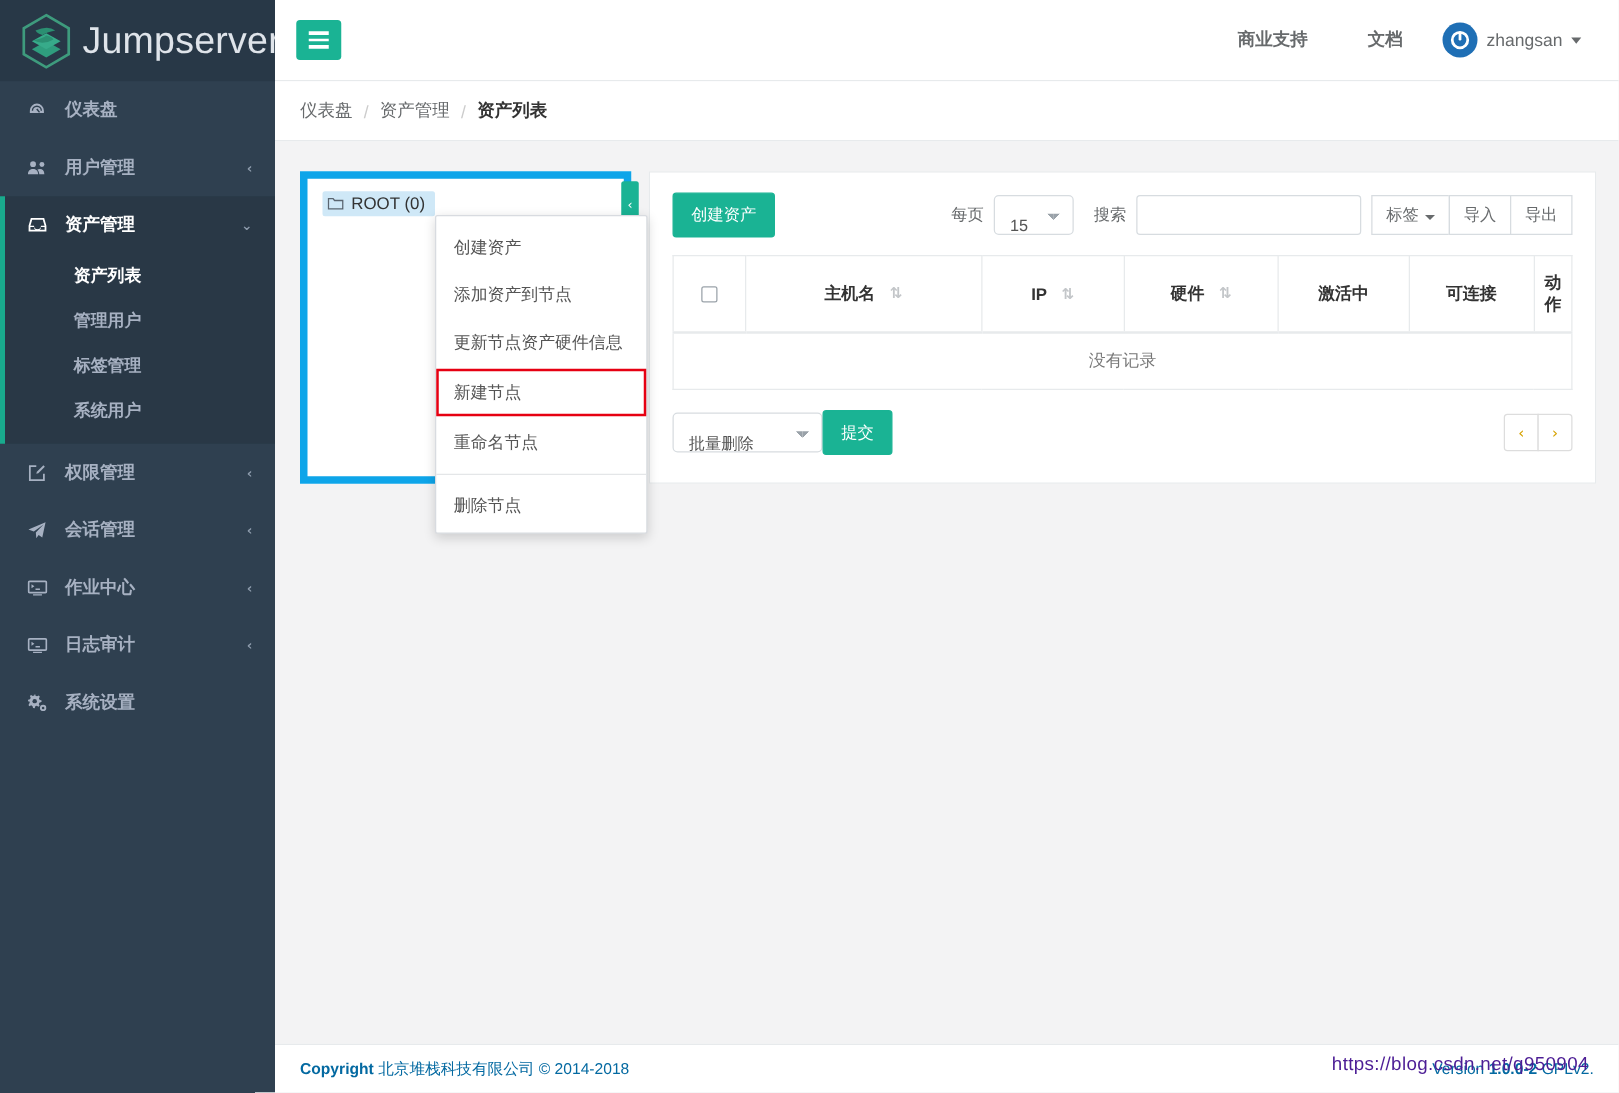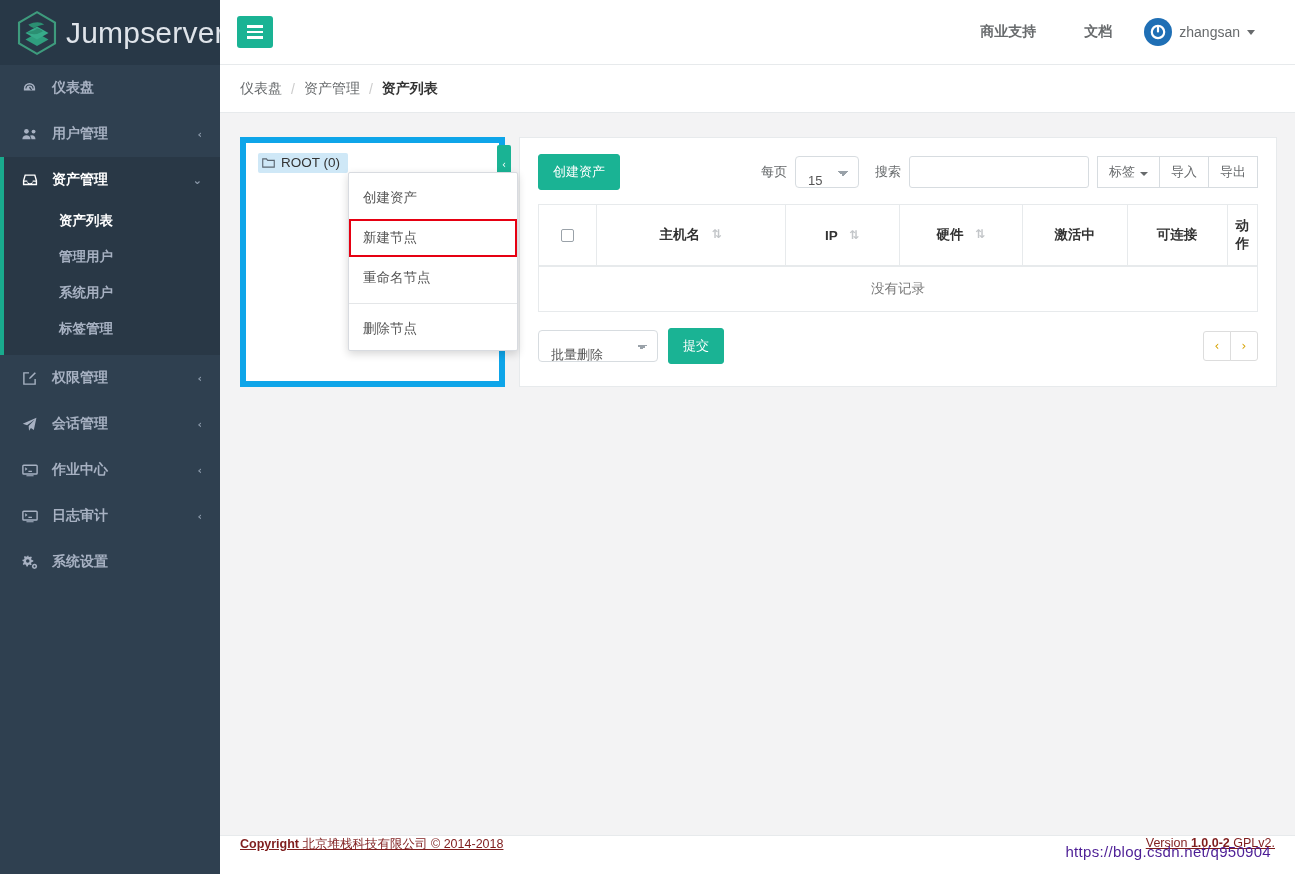--- a/index.html
+++ b/index.html
@@ -75,21 +75,21 @@
     width: 36px; height: 32px; border-radius: 3px;
     background: #1ab394; border: none;
     display: flex; flex-direction: column; align-items: center; justify-content: center;
     cursor: pointer;
   }
   .hamburger span {
     display: block; width: 16px; height: 2.5px; background: #fff; margin: 1.6px 0;
   }
   .top-right {
     margin-left: auto; display: flex; align-items: center;
-    padding-right: 40px; gap: 0; justify-content: center;
+    padding-right: 30px; gap: 0; justify-content: center;
   }
   .top-link {
     color: #676a6c; font-size: 14px; font-weight: bold;
     padding: 0 24px; cursor: pointer; text-decoration: none;
   }
   .user-box { display: flex; align-items: center; cursor: pointer; padding-left: 8px; }
   .avatar {
     width: 28px; height: 28px; border-radius: 50%;
     background: #1f6fb5; display: inline-flex; align-items: center; justify-content: center;
     margin-right: 7px;
@@ -232,22 +232,22 @@
     font-size: 12px; cursor: pointer; margin-left: -1px;
     font-family: "DejaVu Sans", sans-serif;
   }
   .pg:first-child { margin-left: 0; border-radius: 3px 0 0 3px; }
   .pg:last-child { border-radius: 0 3px 3px 0; }
 
   
   .footer {
     position: absolute; left: 220px; bottom: 0; width: 1075px; height: 39px;
     background: #ffffff; border-top: 1px solid #e7eaec;
-    display: flex; align-items: flex-start; padding: 0 20px;
-    font-size: 12.5px; color: #7f1d1d; text-decoration: underline;
+    display: flex; align-items: center; padding: 0 20px;
+    font-size: 12.5px; color: #0369a1;
   }
   .footer .right { margin-left: auto; }
   .watermark {
     position: absolute; right: 24px; bottom: 14px;
     color: #4c1d95; font-size: 15px; letter-spacing: .3px;
     pointer-events: none; user-select: none; white-space: nowrap;
   }
 </style>
 </head>
 <body>
@@ -302,22 +302,22 @@
                 <path fill="none" stroke="currentColor" stroke-width="1.6" d="M1.8 8.2L3.6 2h10.8l1.8 6.2v4.4H1.8z"></path>
                 <path fill="currentColor" d="M1.8 8.2h4.1a3.1 3.1 0 0 0 6.2 0h4.1v1.2h-4.1a3.1 3.1 0 0 1-6.2 0H1.8z"></path>
               </svg>
           </span>
           <span>资产管理</span>
           <span class="caret">⌄</span>
         </div>
         <ul class="sub-nav">
           <li class="sub-item selected">资产列表</li>
           <li class="sub-item">管理用户</li>
+          <li class="sub-item">标签管理</li>
           <li class="sub-item">系统用户</li>
-          <li class="sub-item">标签管理</li>
         </ul>
       </li>
 
       <li class="nav-group">
         <div class="nav-item">
           <span class="ico">
             <svg width="15" height="15" viewBox="0 0 16 16">
                 <path fill="none" stroke="currentColor" stroke-width="1.5" d="M14 8.5V14H2V2h5.5"></path>
                 <path fill="currentColor" d="M13.6 1.3l1.2 1.2-5.6 5.6-1.7.5.5-1.7z"></path>
               </svg>
@@ -426,20 +426,22 @@
                 <path fill="none" stroke="#5a6570" stroke-width="1.2" d="M.8 10.4V1.6h4l1.3 1.6h7.1v7.2z"></path>
               </svg>
           </span>
           <span>ROOT (0)</span>
         </div>
         <div class="tree-toggle">‹</div>
 
         
         <div class="ctx-menu">
           <div class="ctx-item">创建资产</div>
+          <div class="ctx-item">添加资产到节点</div>
+          <div class="ctx-item">更新节点资产硬件信息</div>
           <div class="ctx-item highlight">新建节点</div>
           <div class="ctx-item">重命名节点</div>
           <div class="ctx-divider"></div>
           <div class="ctx-item">删除节点</div>
         </div>
       </div>
 
       <div class="table-panel">
         <div class="toolbar">
           <button class="btn-green">创建资产</button>
@@ -496,21 +498,21 @@
             </tr>
           </tbody>
         </table>
 
         <div class="footrow">
           <select class="select" style="width:120px">
             <option>批量删除</option>
             <option>批量更新</option>
             <option>批量停用</option>
           </select>
-          <button class="btn-green" style="margin-left:10px">提交</button>
+          <button class="btn-green" style="">提交</button>
           <div class="pager">
             <div class="pg">‹</div>
             <div class="pg">›</div>
           </div>
         </div>
       </div>
 
     </div>
   </div>
 

